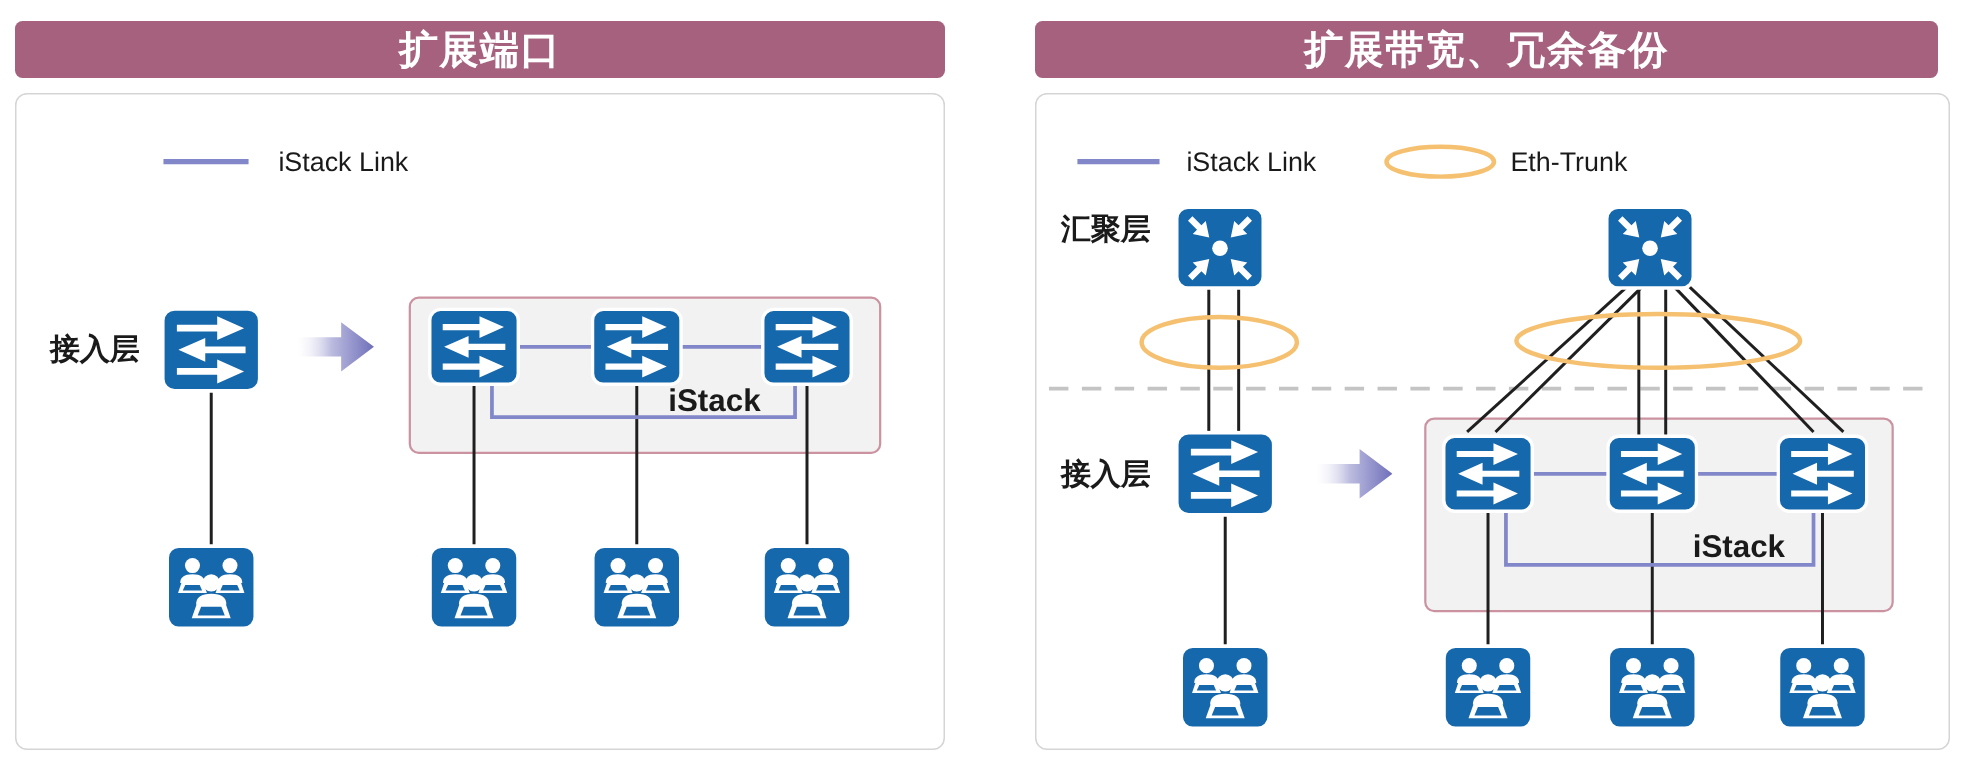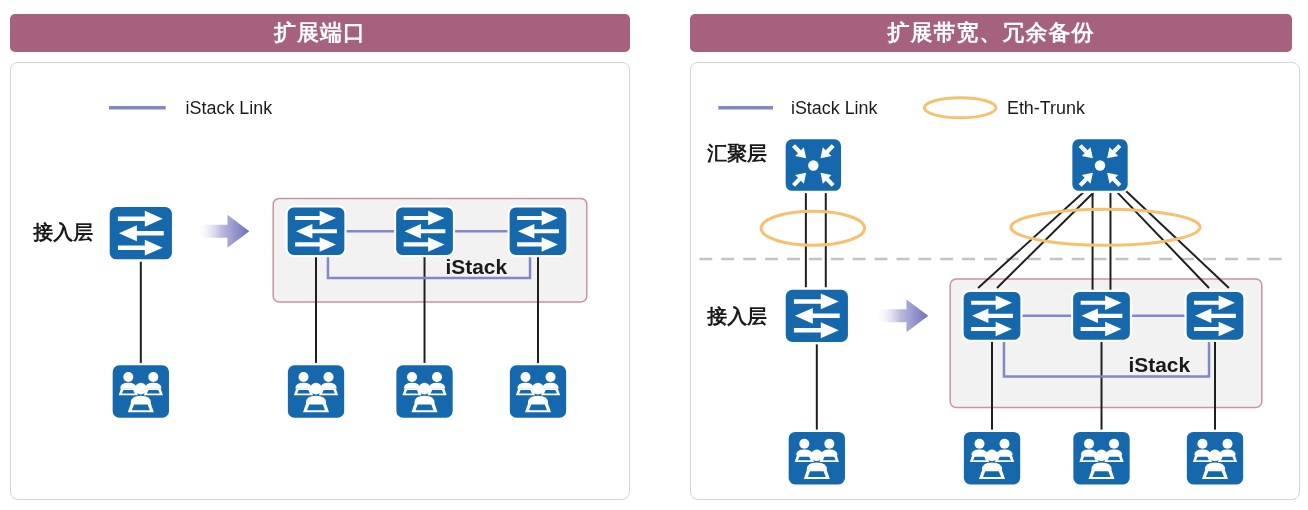--- a/index.html
+++ b/index.html
@@ -3,21 +3,21 @@
 <meta charset="utf-8">
 <style>
   html,body{margin:0;padding:0;}
   body{
     width:1308px;height:510px;position:relative;background:#ffffff;
     font-family:"Liberation Sans","DejaVu Sans",sans-serif;
     overflow:hidden;
   }
   .panel-header{
     position:absolute;top:14px;height:38px;border-radius:5px;
-    background:#a5617e;color:#ffffff;font-size:22px;font-weight:bold;
+    background:#a5617e;color:#ffffff;font-size:26px;font-weight:bold;
     text-align:center;line-height:38px;letter-spacing:1px;
   }
   .panel-header.left{left:10px;width:620px;}
   .panel-header.right{left:690px;width:602px;}
   .panel-body{
     position:absolute;top:62px;height:438px;background:#ffffff;
     border:1.5px solid #d5d5d5;border-radius:8px;box-sizing:border-box;text-align:center;
   }
   .panel-body.left{left:10px;width:620px;}
   .panel-body.right{left:690px;width:610px;}

